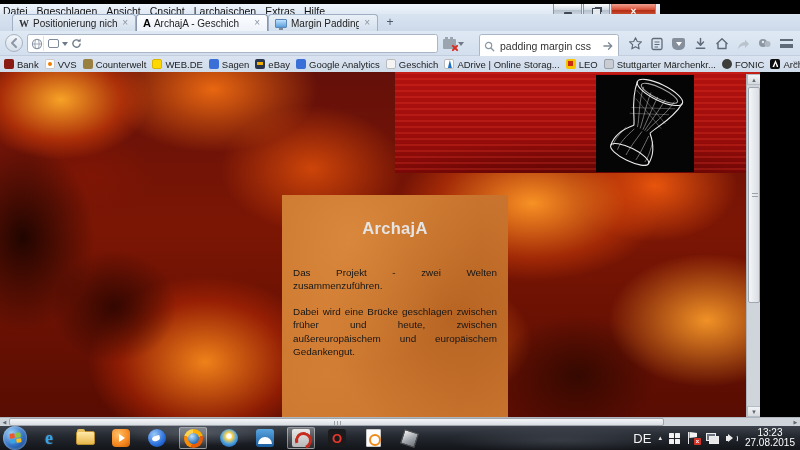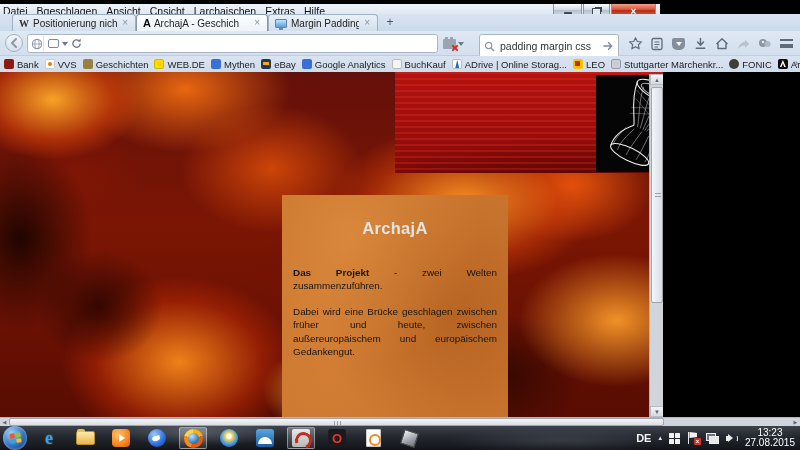--- a/index.html
+++ b/index.html
@@ -78,21 +78,21 @@
   .fav-ebay{background:#28354d;} .fav-ebay:after{content:"";position:absolute;left:2px;top:3px;width:6px;height:3px;background:#f5af02;}
   .fav-buchkauf{background:#f4f4f4;border:1px solid #bbb;}
   .fav-adrive{background:#fff;border:1px solid #bbb;} .fav-adrive:after{content:"";position:absolute;left:2.5px;top:0;width:4px;height:8px;background:#1a6fc4;clip-path:polygon(50% 0,100% 100%,0 100%);}
   .fav-leo{background:#f6c400;} .fav-leo:after{content:"";position:absolute;left:2px;top:2px;width:5px;height:5px;background:#c92c10;}
   .fav-stuttgart{background:#c9ccd2;border:1px solid #9aa0a8;}
   .fav-fonic{background:#3d3d3b;border-radius:50%;}
   .fav-archaja{background:#0d0d0d;} .fav-archaja:after{content:"";position:absolute;left:2px;top:1px;width:6px;height:7px;background:#fff;clip-path:polygon(50% 0,100% 100%,72% 100%,50% 45%,28% 100%,0 100%);}
   #bmchevron{position:absolute;right:2px;top:2px;font-size:9px;color:#55606e;}
 
   
-  #viewport{position:absolute;left:0;top:72px;width:663px;height:345px;overflow:hidden;background:#160300;}
+  #viewport{position:absolute;left:0;top:72px;width:760px;height:345px;overflow:hidden;background:#160300;}
   .fire{position:absolute;inset:0;background:
     radial-gradient(ellipse 120px 80px at 8% 8%,rgba(255,170,40,.95),rgba(205,62,8,.65) 50%,transparent 75%),
     radial-gradient(ellipse 150px 90px at 28% 5%,rgba(255,118,18,.85),transparent 70%),
     radial-gradient(ellipse 100px 130px at 3% 48%,rgba(28,4,0,.95),transparent 72%),
     radial-gradient(ellipse 90px 80px at 15% 68%,rgba(46,6,0,.9),transparent 70%),
     radial-gradient(ellipse 150px 110px at 27% 84%,rgba(255,142,28,.9),rgba(185,42,5,.55) 55%,transparent 78%),
     radial-gradient(ellipse 90px 70px at 45% 62%,rgba(115,18,4,.85),transparent 70%),
     radial-gradient(ellipse 130px 90px at 41% 28%,rgba(235,85,10,.75),transparent 70%),
     radial-gradient(ellipse 80px 60px at 48% 92%,rgba(255,190,60,.85),transparent 70%),
     radial-gradient(ellipse 170px 100px at 70% 38%,rgba(255,152,38,.95),rgba(205,62,8,.5) 55%,transparent 78%),
@@ -110,21 +110,21 @@
   .drumbox{position:absolute;left:596px;top:3px;width:98px;height:97px;background:#050505;}
   .contentbox{position:absolute;left:282px;top:123px;width:226px;height:222px;padding:0 11px;overflow:hidden;
     background:
       radial-gradient(circle at 30% 18%,rgba(255,185,95,.28),transparent 55%),
       radial-gradient(circle at 75% 55%,rgba(140,60,8,.30),transparent 60%),
       radial-gradient(circle at 20% 80%,rgba(255,170,80,.18),transparent 55%),
       #c9742e;}
   .contentbox h1{margin:24px 0 0;font-size:16.5px;font-weight:bold;color:#e4e4e4;text-align:center;letter-spacing:.3px;}
   .contentbox p{margin:12px 0 0;font-size:9.9px;line-height:13.4px;color:#161616;text-align:justify;}
   .contentbox p.first{margin-top:28px;}
-  .contentbox b{font-weight:bold;}
+  .contentbox b{font-weight:normal;}
 
   
   .vscroll{position:absolute;right:0;top:2px;width:14px;height:343px;background:#cfd5db;border-left:1px solid #aeb5bd;}
   .vsarrow{position:absolute;left:0;width:14px;height:11px;color:#5f6771;font-size:6px;text-align:center;line-height:11px;background:linear-gradient(#f2f4f6,#d6dade);border:1px solid #b6bcc3;}
   .vsarrow.up{top:0;} .vsarrow.down{bottom:0;}
   .vthumb{position:absolute;left:1px;top:13px;width:12px;height:216px;border:1px solid #9fa6ae;border-radius:2px;background:linear-gradient(90deg,#f4f6f8,#d9dde2);}
   .vthumb:after{content:"";position:absolute;left:3px;top:50%;width:6px;height:5px;margin-top:-2px;background:repeating-linear-gradient(180deg,#9aa1a9 0 1px,transparent 1px 2.5px);}
   #hscroll{position:absolute;left:0;top:417px;width:800px;height:9px;background:#cfd5db;border-top:1px solid #aeb5bd;}
   .hsarrow{position:absolute;top:0;width:9px;height:9px;color:#5f6771;font-size:5px;text-align:center;line-height:9px;}
   .hsarrow.left{left:0;} .hsarrow.right{right:0;}
@@ -159,21 +159,21 @@
   .tphoto{width:18px;height:18px;border-radius:50%;background:radial-gradient(circle at 50% 40%,#fff 0 15%,#ffd34d 25%,#4aa0e0 55%,#1b4f9e 90%);}
   .too{width:18px;height:18px;border-radius:3px;background:linear-gradient(#5aa6e0,#1a5c9e);position:relative;overflow:hidden;}
   .too:after{content:"";position:absolute;left:2px;top:8px;width:14px;height:7px;background:#fff;border-radius:50% 50% 0 0/100% 100% 0 0;}
   .taud{width:18px;height:18px;border-radius:2px;background:linear-gradient(#e8e8e8,#b8b8b8);position:relative;}
   .taud:after{content:"";position:absolute;left:3px;top:3px;width:11px;height:11px;border:3px solid #c62b1e;border-radius:50%;border-bottom-color:transparent;transform:rotate(25deg);}
   .topera{width:18px;height:18px;border-radius:3px;background:#1b1b1d;color:#e8372c;font-weight:bold;font-size:13px;display:flex;align-items:center;justify-content:center;}
   .tview{width:15px;height:18px;background:#fdfdfd;border:1px solid #c9c9c9;border-radius:1px;position:relative;}
   .tview:after{content:"";position:absolute;left:2px;top:4px;width:8px;height:8px;border:2.5px solid #f08a18;border-radius:50%;}
   .t3d{width:15px;height:15px;background:linear-gradient(135deg,#f4f4f4,#9aa0a6 60%,#6d7378);transform:rotate(18deg);border:1px solid #555;}
   #tray{margin-left:auto;display:flex;align-items:center;gap:7px;padding-right:5px;color:#fff;}
-  .traytxt{font-size:11px;color:#f2f2f2;font-weight:bold;}
+  .traytxt{font-size:13px;color:#f2f2f2;}
   .traycaret{font-size:7px;color:#e8e8e8;}
   .tgrid{display:grid;grid-template-columns:5px 5px;grid-template-rows:5px 5px;gap:1px;}
   .tgrid i{background:#f2f2f2;border-radius:.5px;}
   .tflag{position:relative;width:12px;height:12px;}
   .tflag .pole{position:absolute;left:1px;top:0;width:1.5px;height:12px;background:#e8e8e8;}
   .tflag .cloth{position:absolute;left:2.5px;top:0;width:8px;height:6px;background:#f2f2f2;clip-path:polygon(0 0,100% 15%,100% 85%,0 100%);}
   .tflag .err{position:absolute;right:-2px;bottom:-1px;width:7px;height:7px;border-radius:1px;background:#d33327;color:#fff;font-size:6px;line-height:7px;text-align:center;font-weight:bold;}
   .tnet{position:relative;width:13px;height:11px;}
   .tnet:before{content:"";position:absolute;left:0;top:0;width:8px;height:6px;border:1.5px solid #ececec;background:#6b7280;}
   .tnet:after{content:"";position:absolute;right:0;bottom:0;width:8px;height:6px;border:1.5px solid #ececec;background:#e8e8e8;}
@@ -317,41 +317,41 @@
     <span class="bm">
         <i class="fav fav-bank"></i>
         <em>Bank</em>
       </span>
     <span class="bm">
         <i class="fav fav-vvs"></i>
         <em>VVS</em>
       </span>
     <span class="bm">
         <i class="fav fav-counterwelt"></i>
-        <em>Geschichten</em>
+        <em>Counterwelt</em>
       </span>
     <span class="bm">
         <i class="fav fav-webde"></i>
         <em>WEB.DE</em>
       </span>
     <span class="bm">
         <i class="fav fav-google"></i>
-        <em>Mythen</em>
+        <em>Sagen</em>
       </span>
     <span class="bm">
         <i class="fav fav-ebay"></i>
         <em>eBay</em>
       </span>
     <span class="bm">
         <i class="fav fav-ga"></i>
         <em>Google Analytics</em>
       </span>
     <span class="bm">
         <i class="fav fav-buchkauf"></i>
-        <em>BuchKauf</em>
+        <em>Geschich</em>
       </span>
     <span class="bm">
         <i class="fav fav-adrive"></i>
         <em>ADrive | Online Storag...</em>
       </span>
     <span class="bm">
         <i class="fav fav-leo"></i>
         <em>LEO</em>
       </span>
     <span class="bm">

